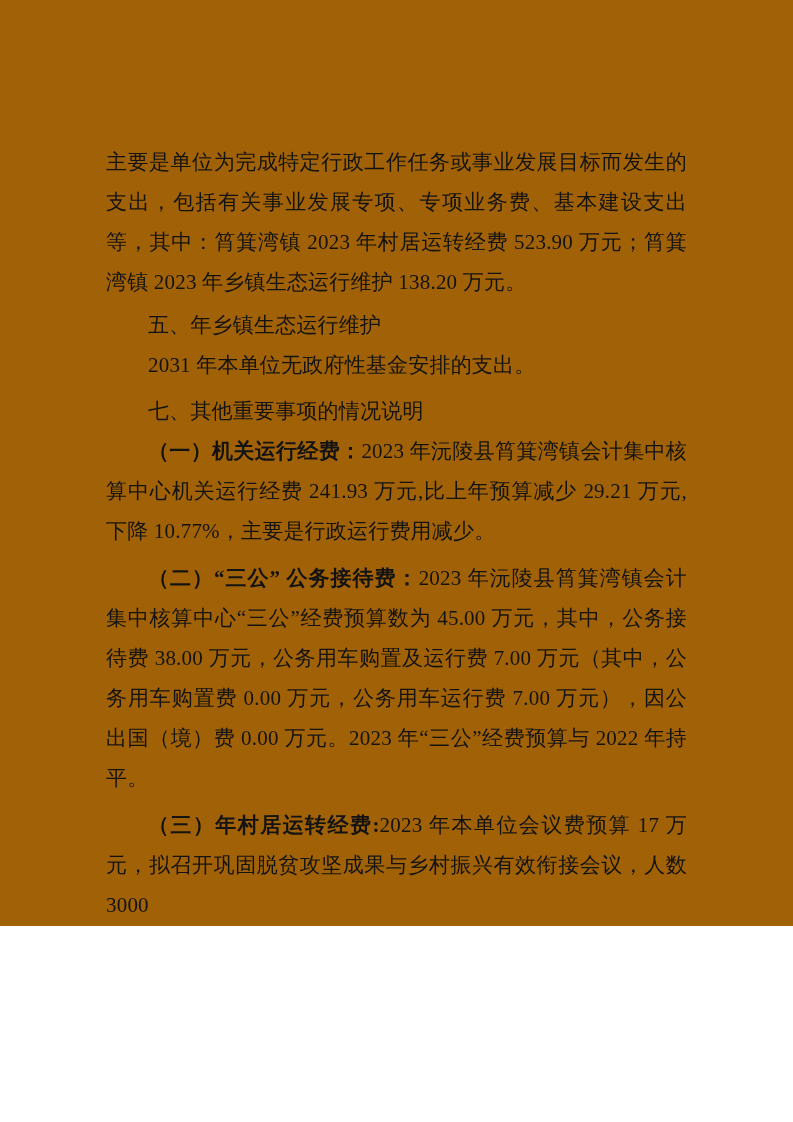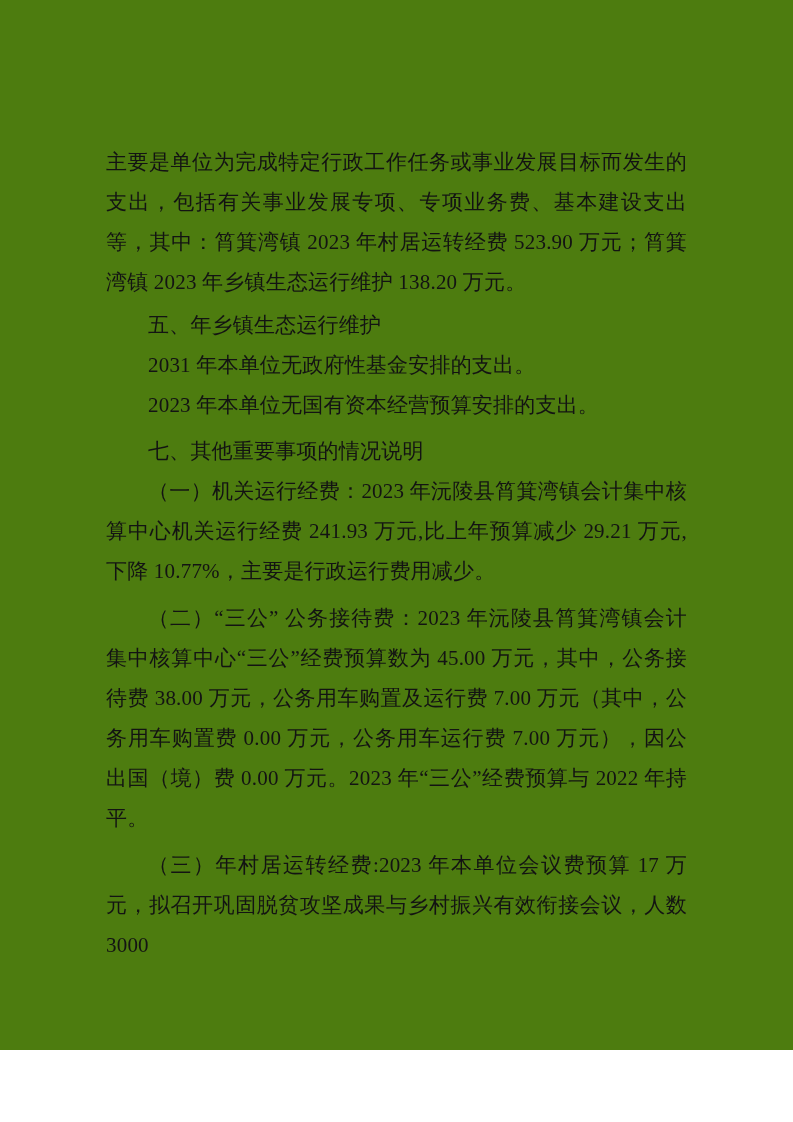--- a/index.html
+++ b/index.html
@@ -3,22 +3,22 @@
 <meta charset="utf-8">
 <style>
   html, body {
     margin: 0;
     padding: 0;
     background: #ffffff;
   }
   .page {
     position: relative;
     width: 793px;
-    height: 1050px;
-    background: #4d7c0f;
+    height: 926px;
+    background: #a16207;
     overflow: hidden;
     font-family: "Liberation Serif", "DejaVu Serif", serif;
     color: #131313;
   }
   .content {
     position: absolute;
     left: 106px;
     top: 142px;
     width: 581px;
   }
@@ -34,40 +34,39 @@
   .indent {
     text-indent: 2em;
   }
   .heading {
     font-family: "Liberation Sans", "DejaVu Sans", sans-serif;
     font-weight: 700;
     text-indent: 2em;
     letter-spacing: 0.6px;
   }
   .lead {
-    font-weight: 400;
+    font-weight: 700;
   }
   .gap-sm { margin-top: 3px !important; }
   .gap-md { margin-top: 6px !important; }
   .gap-lg { margin-top: 7px !important; }
 </style>
 </head>
 <body>
 
 <div class="page">
   <div class="content">
 
     <p class="body">主要是单位为完成特定行政工作任务或事业发展目标而发生的支出，包括有关事业发展专项、专项业务费、基本建设支出等，其中：筲箕湾镇 2023 年村居运转经费 523.90 万元；筲箕湾镇 2023 年乡镇生态运行维护 138.20 万元。</p>
 
     <h2 class="heading gap-sm">五、年乡镇生态运行维护</h2>
 
     <p class="indent">2031 年本单位无政府性基金安排的支出。</p>
 
 
-    <p class="indent">2023 年本单位无国有资本经营预算安排的支出。</p>
 
     <h2 class="heading gap-md">七、其他重要事项的情况说明</h2>
 
     <p class="indent">
       <b class="lead">（一）机关运行经费：</b><span>2023 年沅陵县筲箕湾镇会计集中核算中心机关运行经费 241.93 万元,比上年预算减少 29.21 万元,下降 10.77%，主要是行政运行费用减少。</span>
     </p>
 
     <p class="indent gap-lg">
       <b class="lead">（二）“三公” 公务接待费：</b><span>2023 年沅陵县筲箕湾镇会计集中核算中心“三公”经费预算数为 45.00 万元，其中，公务接待费 38.00 万元，公务用车购置及运行费 7.00 万元（其中，公务用车购置费 0.00 万元，公务用车运行费 7.00 万元），因公出国（境）费 0.00 万元。2023 年“三公”经费预算与 2022 年持平。</span>
     </p>

